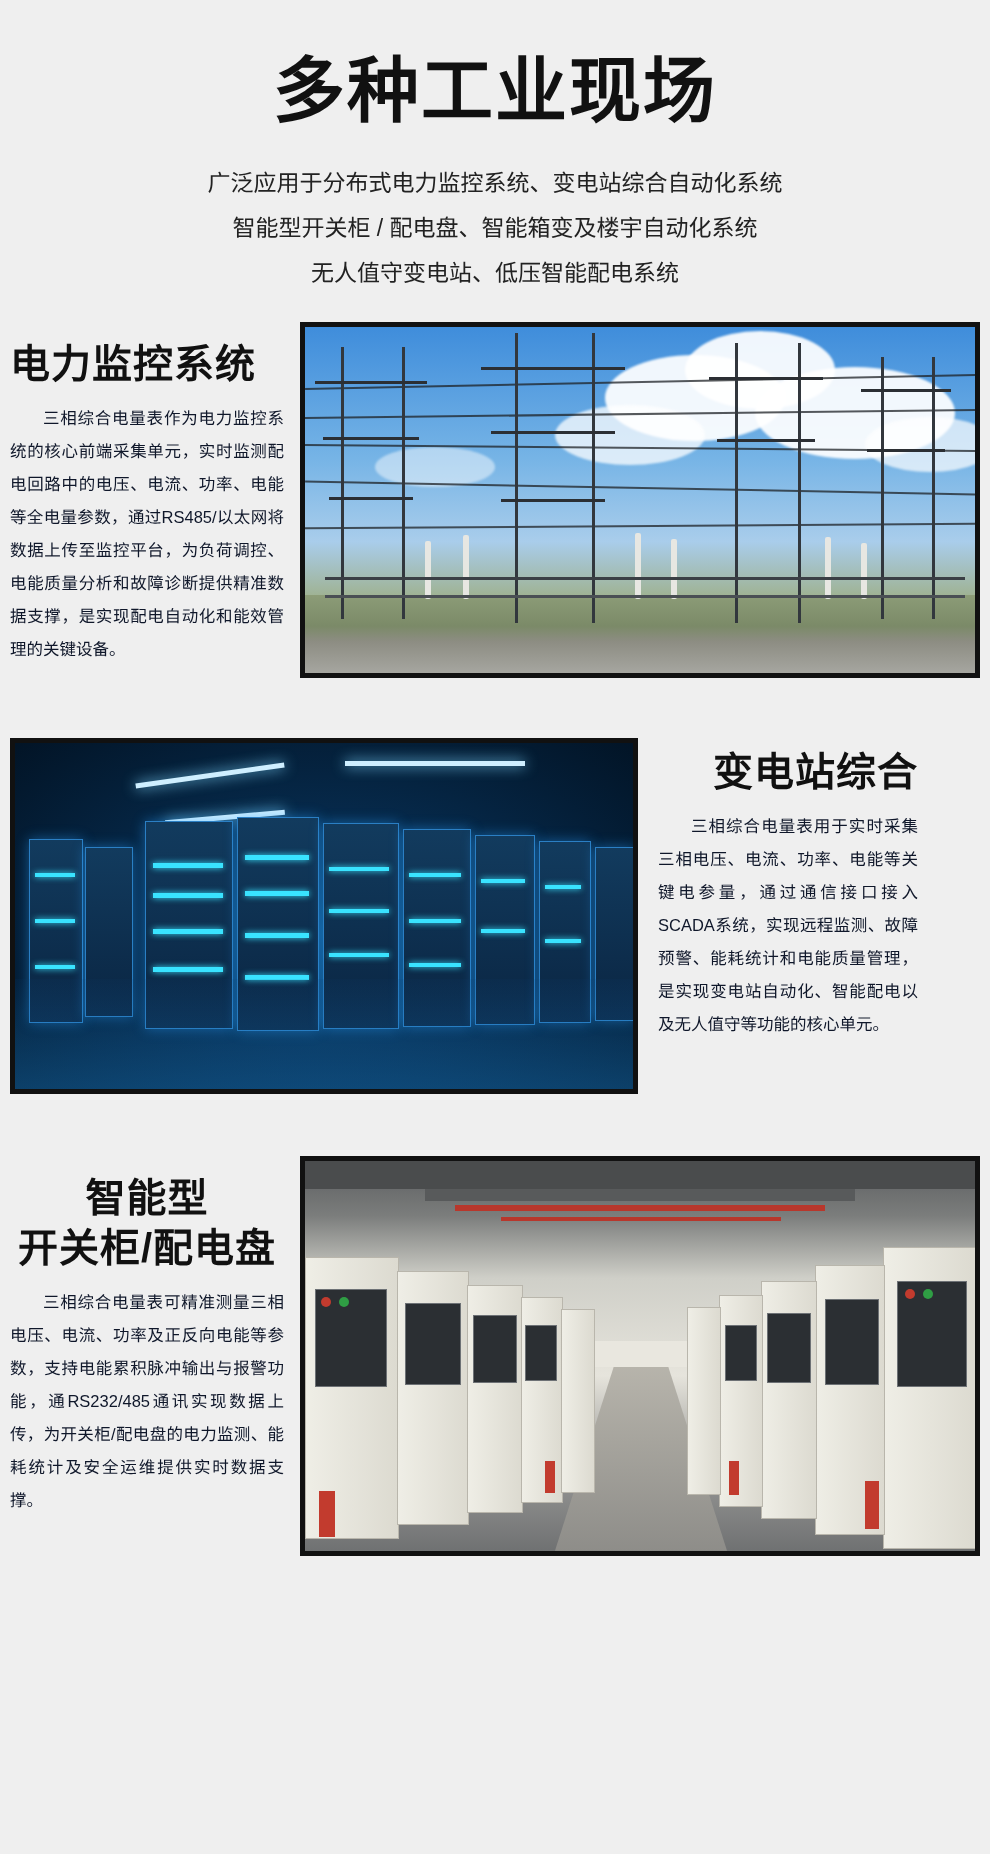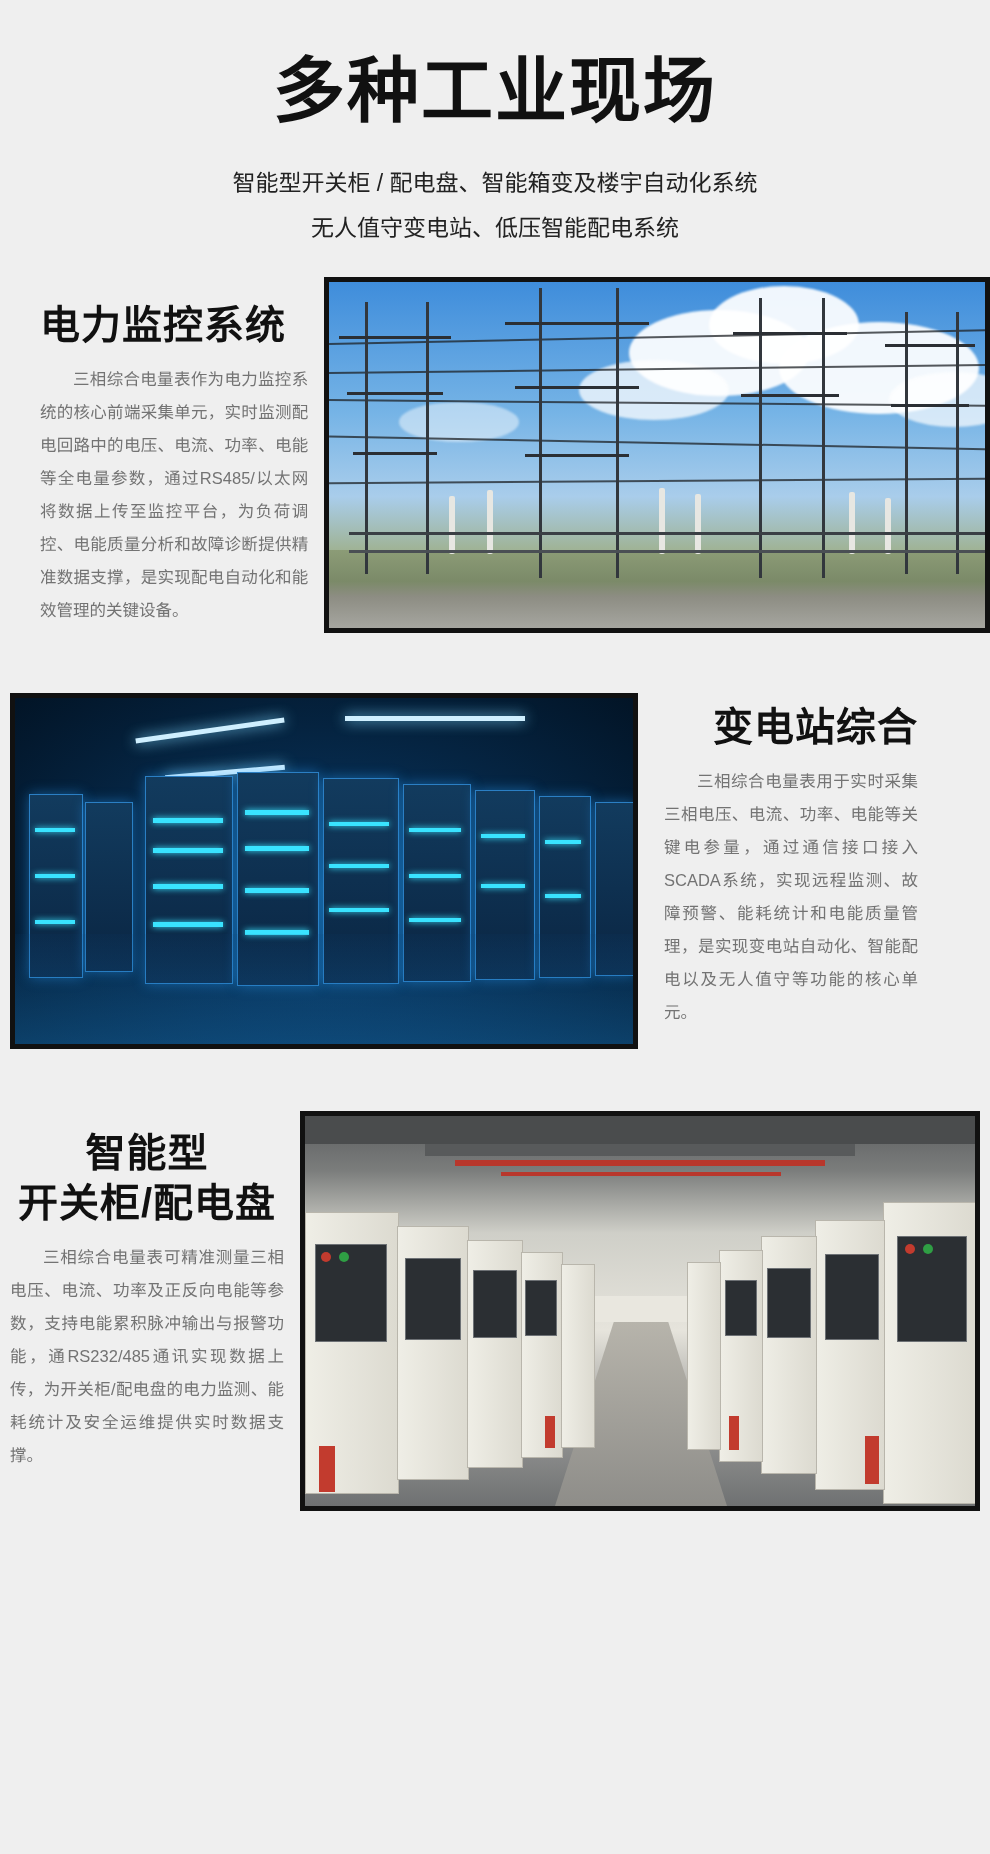--- a/index.html
+++ b/index.html
@@ -46,41 +46,40 @@
     display: block;
   }
 
   
   .section {
     position: relative;
   }
   .sec1 {
     margin-top: 26px;
     display: flex;
-    align-items: center;
-    padding-left: 24px;
-    margin-left: 16px;
+    align-items: flex-start;
+    padding-left: 10px;
   }
   .sec1-text {
     width: 282px;
     box-sizing: border-box;
     padding-right: 8px;
   }
   .sec-heading {
     font-size: 40px;
     font-weight: bold;
     color: #111;
     line-height: 1.2;
     margin: 18px 0 0 0;
     letter-spacing: 1px;
   }
   .sec-para {
     font-size: 16.5px;
     line-height: 2.0;
-    color: #737373;
+    color: #0f172a;
     margin: 14px 0 0 0;
     text-align: justify;
     text-indent: 2em;
   }
   .photo {
     border: 5px solid #111;
     box-sizing: border-box;
     position: relative;
     overflow: hidden;
     background: #20242b;
@@ -138,21 +137,21 @@
     align-items: flex-start;
     padding-left: 10px;
   }
   .sec2-photo {
     width: 628px;
     height: 356px;
   }
   .sec2-text {
     width: 290px;
     box-sizing: border-box;
-    padding-left: 26px;
+    padding-left: 20px;
     padding-right: 10px;
     text-align: right;
   }
   .sec2-text .sec-heading {
     margin-top: 10px;
   }
   .sec2-text .sec-para {
     text-align: justify;
   }
 
@@ -241,20 +240,21 @@
   }
 </style>
 </head>
 <body>
 
 <div class="page">
 
   <div class="header">
     <h1 class="main-title">多种工业现场</h1>
     <div class="subtitle-block">
+      <span class="subtitle-line">广泛应用于分布式电力监控系统、变电站综合自动化系统</span>
       <span class="subtitle-line">智能型开关柜 / 配电盘、智能箱变及楼宇自动化系统</span>
       <span class="subtitle-line">无人值守变电站、低压智能配电系统</span>
     </div>
   </div>
 
   <div class="section sec1">
     <div class="sec1-text">
       <div class="sec-heading">电力监控系统</div>
       <p class="sec-para">三相综合电量表作为电力监控系统的核心前端采集单元，实时监测配电回路中的电压、电流、功率、电能等全电量参数，通过RS485/以太网将数据上传至监控平台，为负荷调控、电能质量分析和故障诊断提供精准数据支撑，是实现配电自动化和能效管理的关键设备。</p>
     </div>

